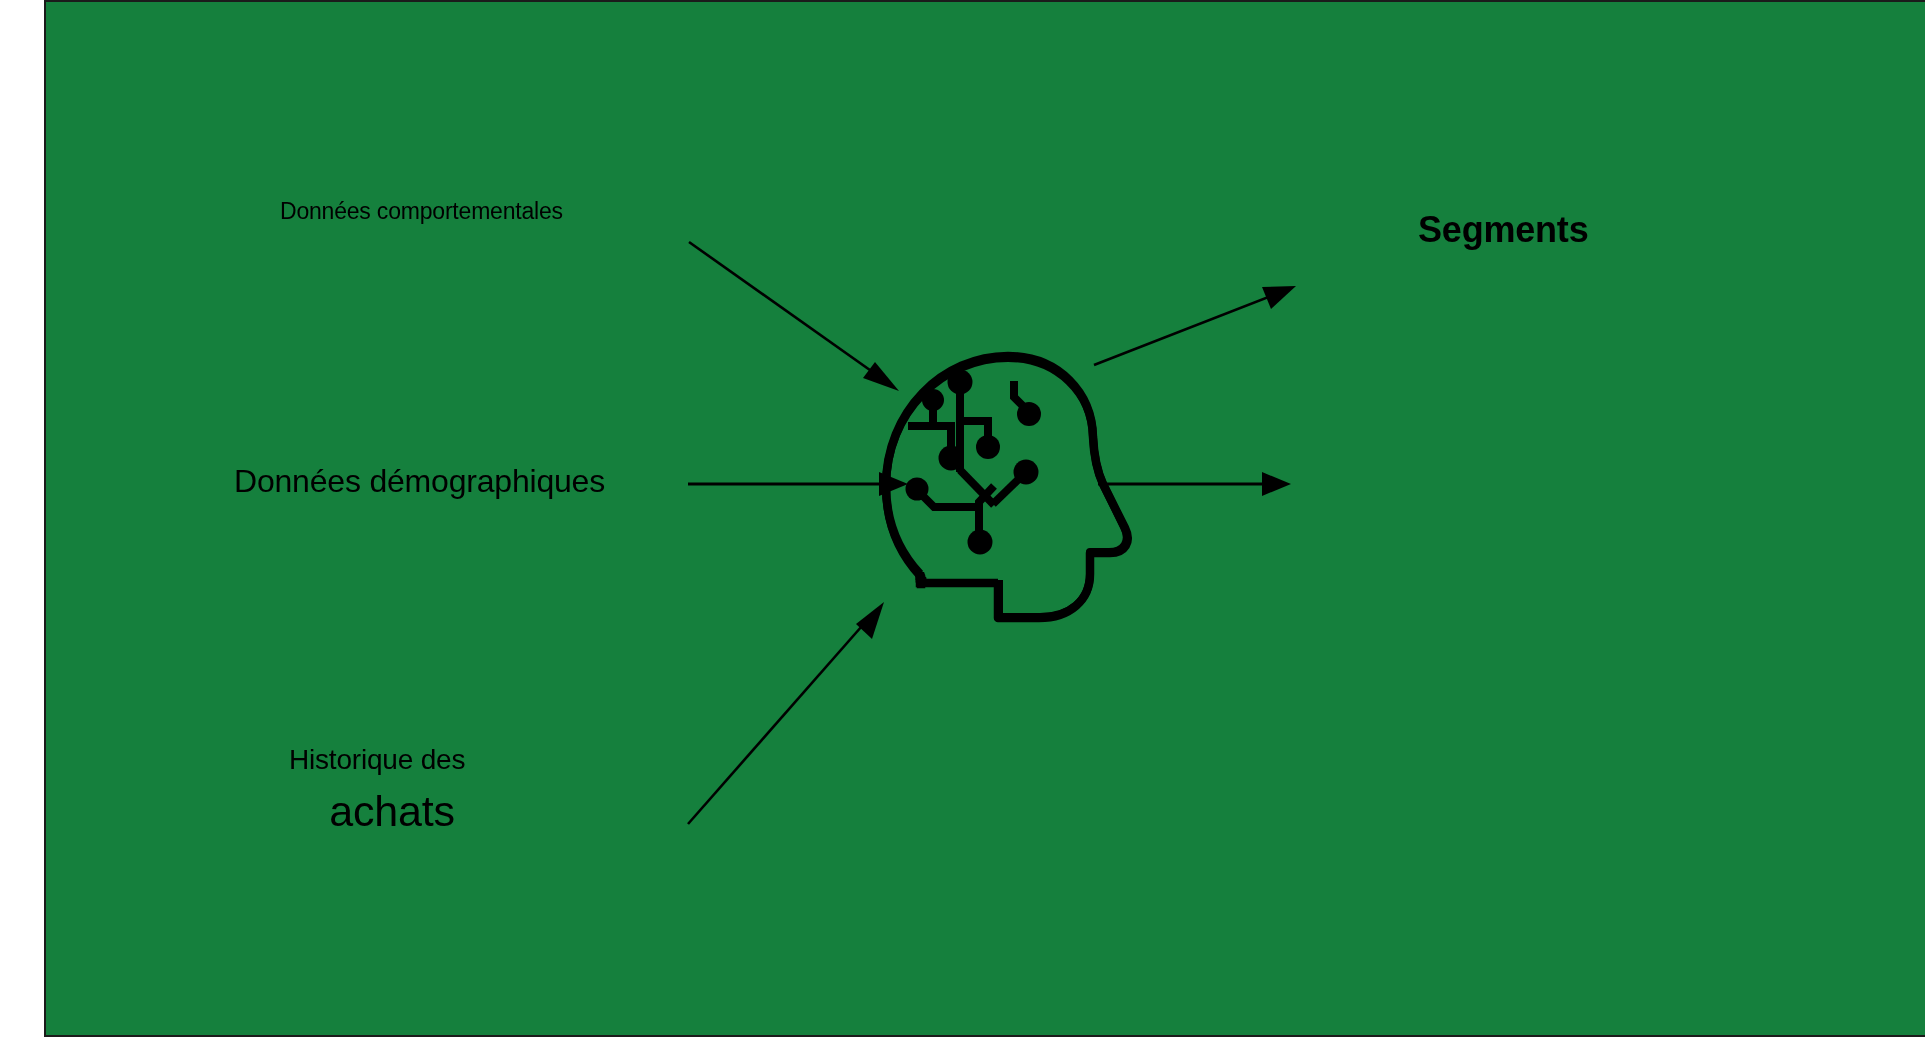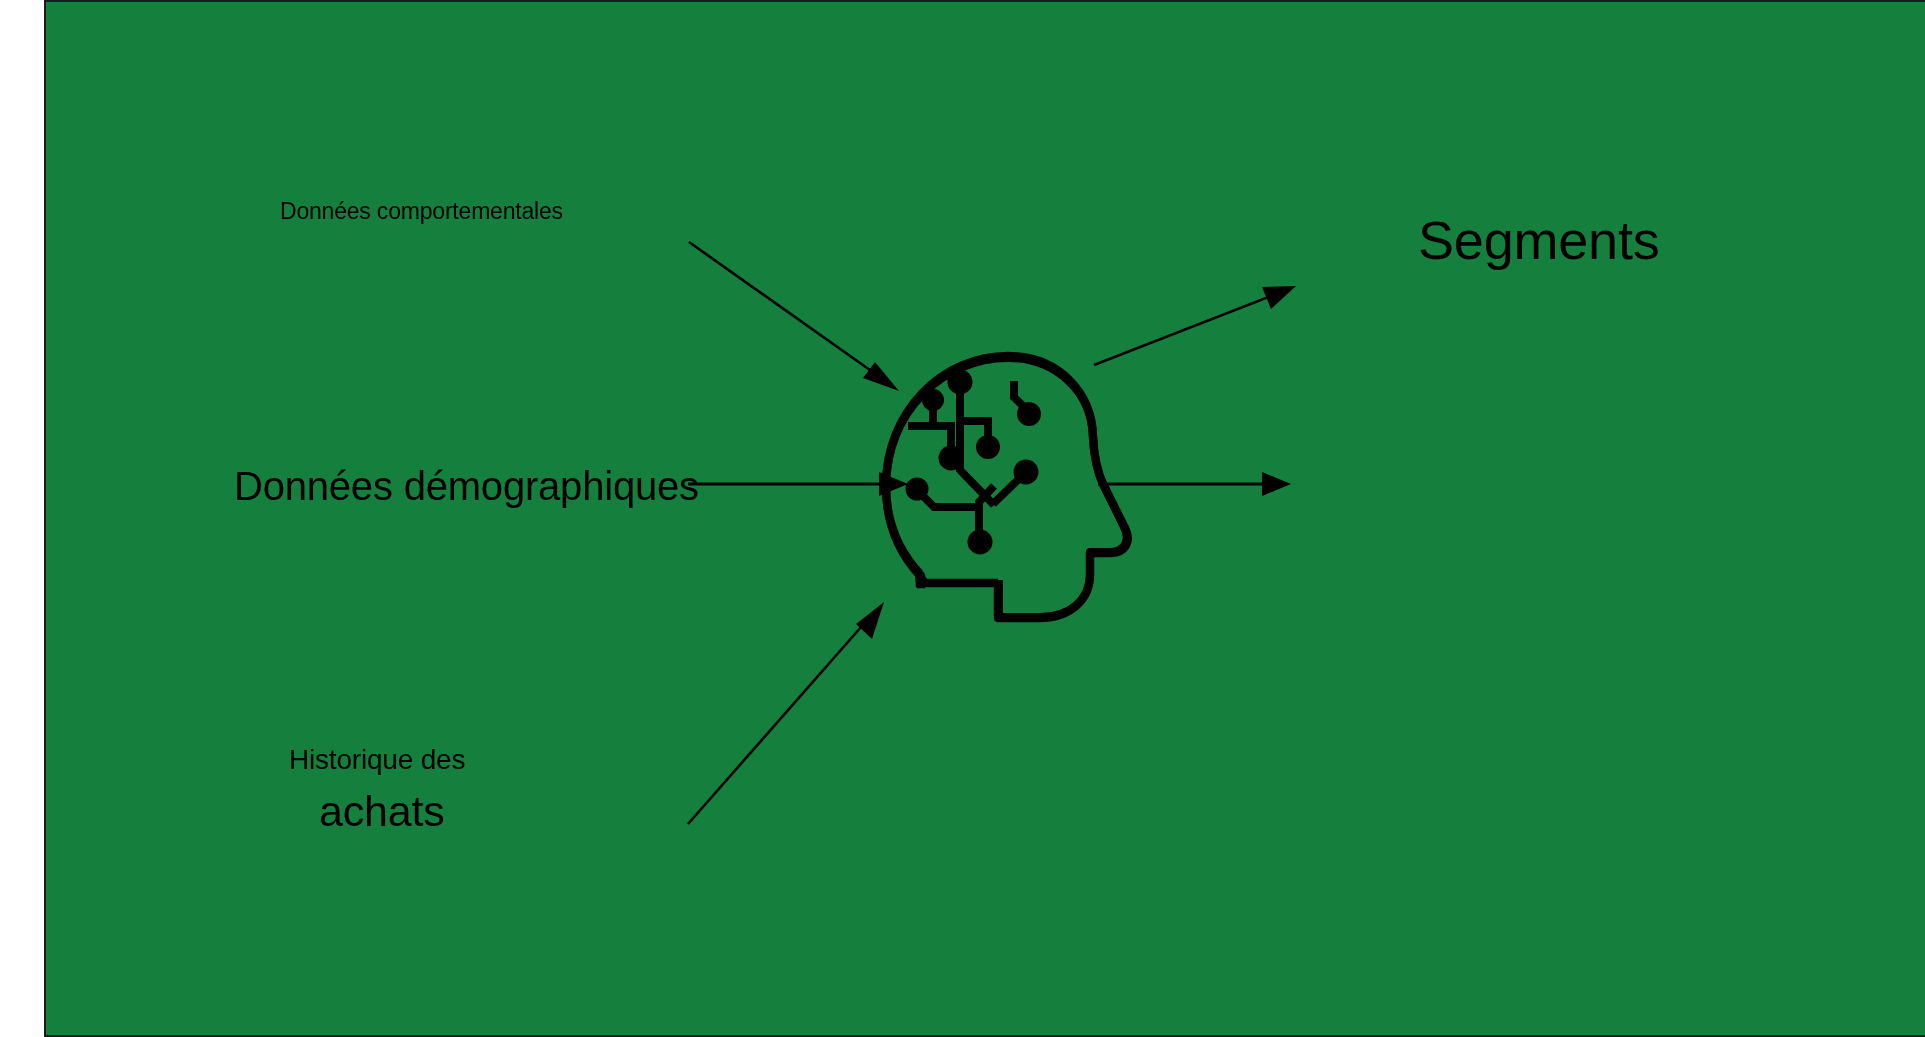--- a/index.html
+++ b/index.html
@@ -39,42 +39,44 @@
     letter-spacing: -0.2px;
   }
   #label-behavioral {
     left: 234px;
     top: 196px;
     font-size: 23px;
   }
   #label-demographic {
     left: 188px;
     top: 461px;
-    font-size: 40px;
+    font-size: 32px;
   }
   #label-purchase {
     left: 243px;
     top: 744px;
     font-size: 30px;
     line-height: 1.0;
   }
   #label-purchase .line-1 {
     display: block;
     font-size: 28px;
   }
   #label-purchase .line-2 {
     display: block;
     font-size: 43px;
     margin-left: 30px;
     margin-top: 16px;
+    text-align: center;
   }
   #label-segments {
     left: 1372px;
     top: 207px;
-    font-size: 54px;
+    font-size: 36px;
+    font-weight: bold;
   }
   #label-recommendations {
     left: 1278px;
     top: 447px;
     font-size: 52px;
   }
 </style>
 </head>
 <body>
 

